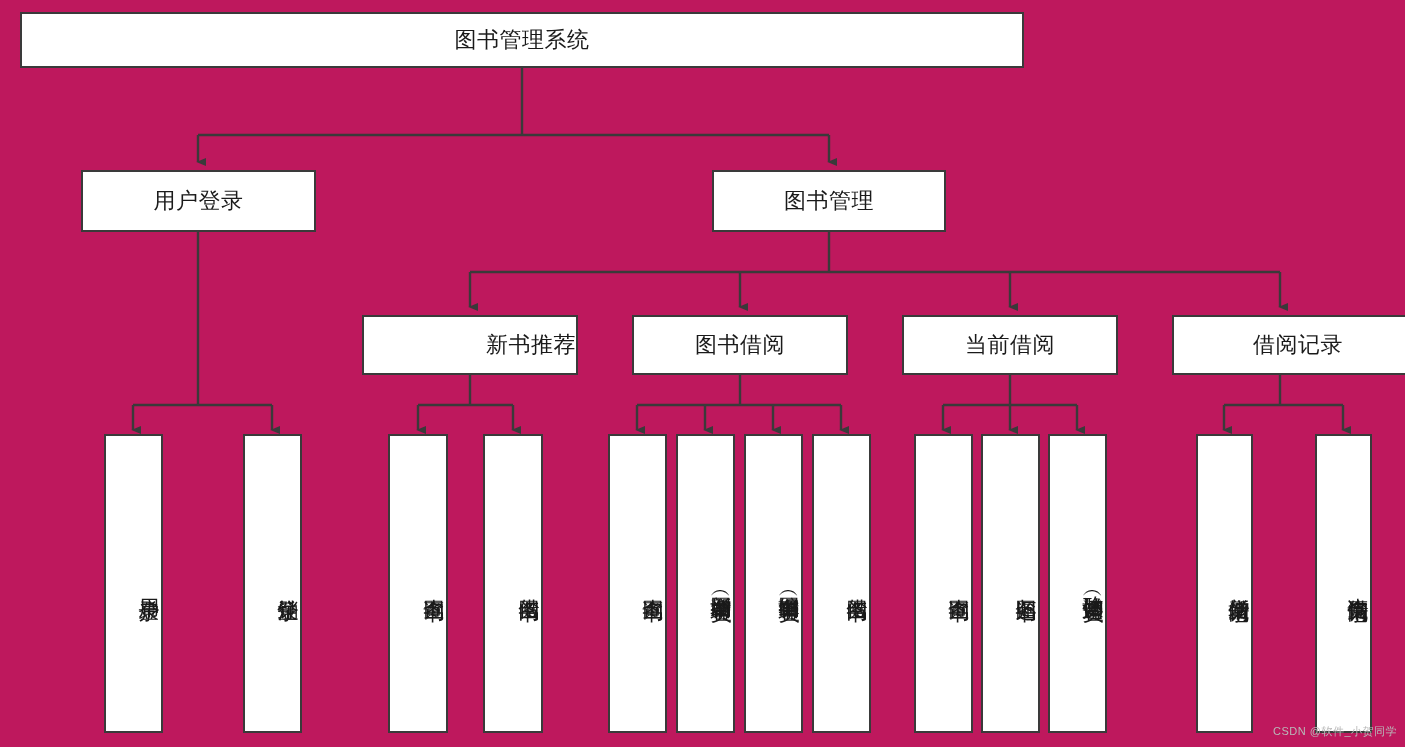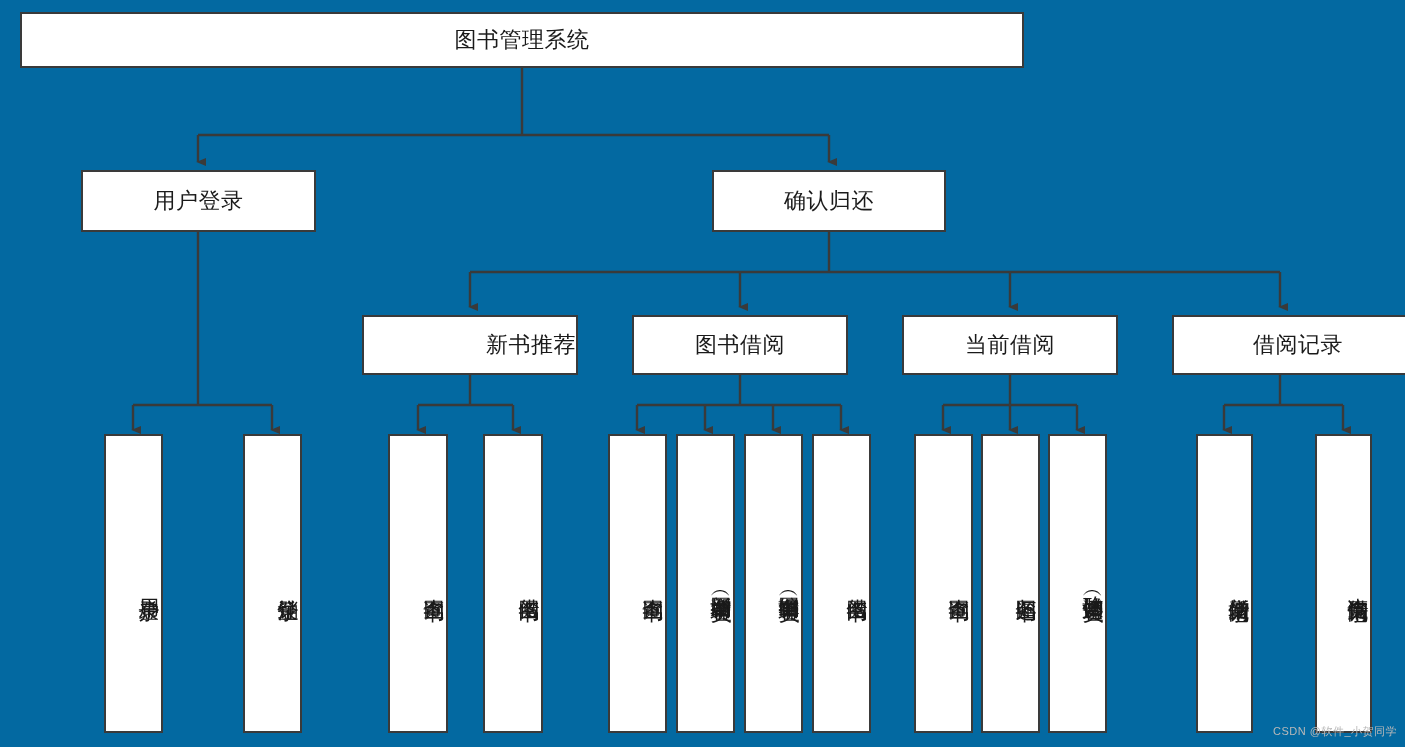--- a/index.html
+++ b/index.html
@@ -7,21 +7,21 @@
     padding: 0;
     background: #ffffff;
   }
   body {
     font-family: "Liberation Sans", "DejaVu Sans", sans-serif;
   }
   #canvas {
     position: relative;
     width: 1405px;
     height: 747px;
-    background: #0369a1;
+    background: #be185d;
     overflow: hidden;
   }
   svg.wires {
     position: absolute;
     left: 0;
     top: 0;
     width: 1405px;
     height: 747px;
     pointer-events: none;
   }
@@ -122,21 +122,21 @@
 
   <div class="node horiz" style="left:20px; top:12px; width:1004px; height:56px;">
     <span class="lbl">图书管理系统</span>
   </div>
 
   <div class="node horiz" style="left:81px; top:170px; width:235px; height:62px;">
     <span class="lbl">用户登录</span>
   </div>
 
   <div class="node horiz" style="left:712px; top:170px; width:234px; height:62px;">
-    <span class="lbl">确认归还</span>
+    <span class="lbl">图书管理</span>
   </div>
 
   <div class="node horiz" style="left:362px; top:315px; width:216px; height:60px;justify-content:flex-end;">
     <span class="lbl">新书推荐</span>
   </div>
 
   <div class="node horiz" style="left:632px; top:315px; width:216px; height:60px;align-items:center;">
     <span class="lbl">图书借阅</span>
   </div>
 

